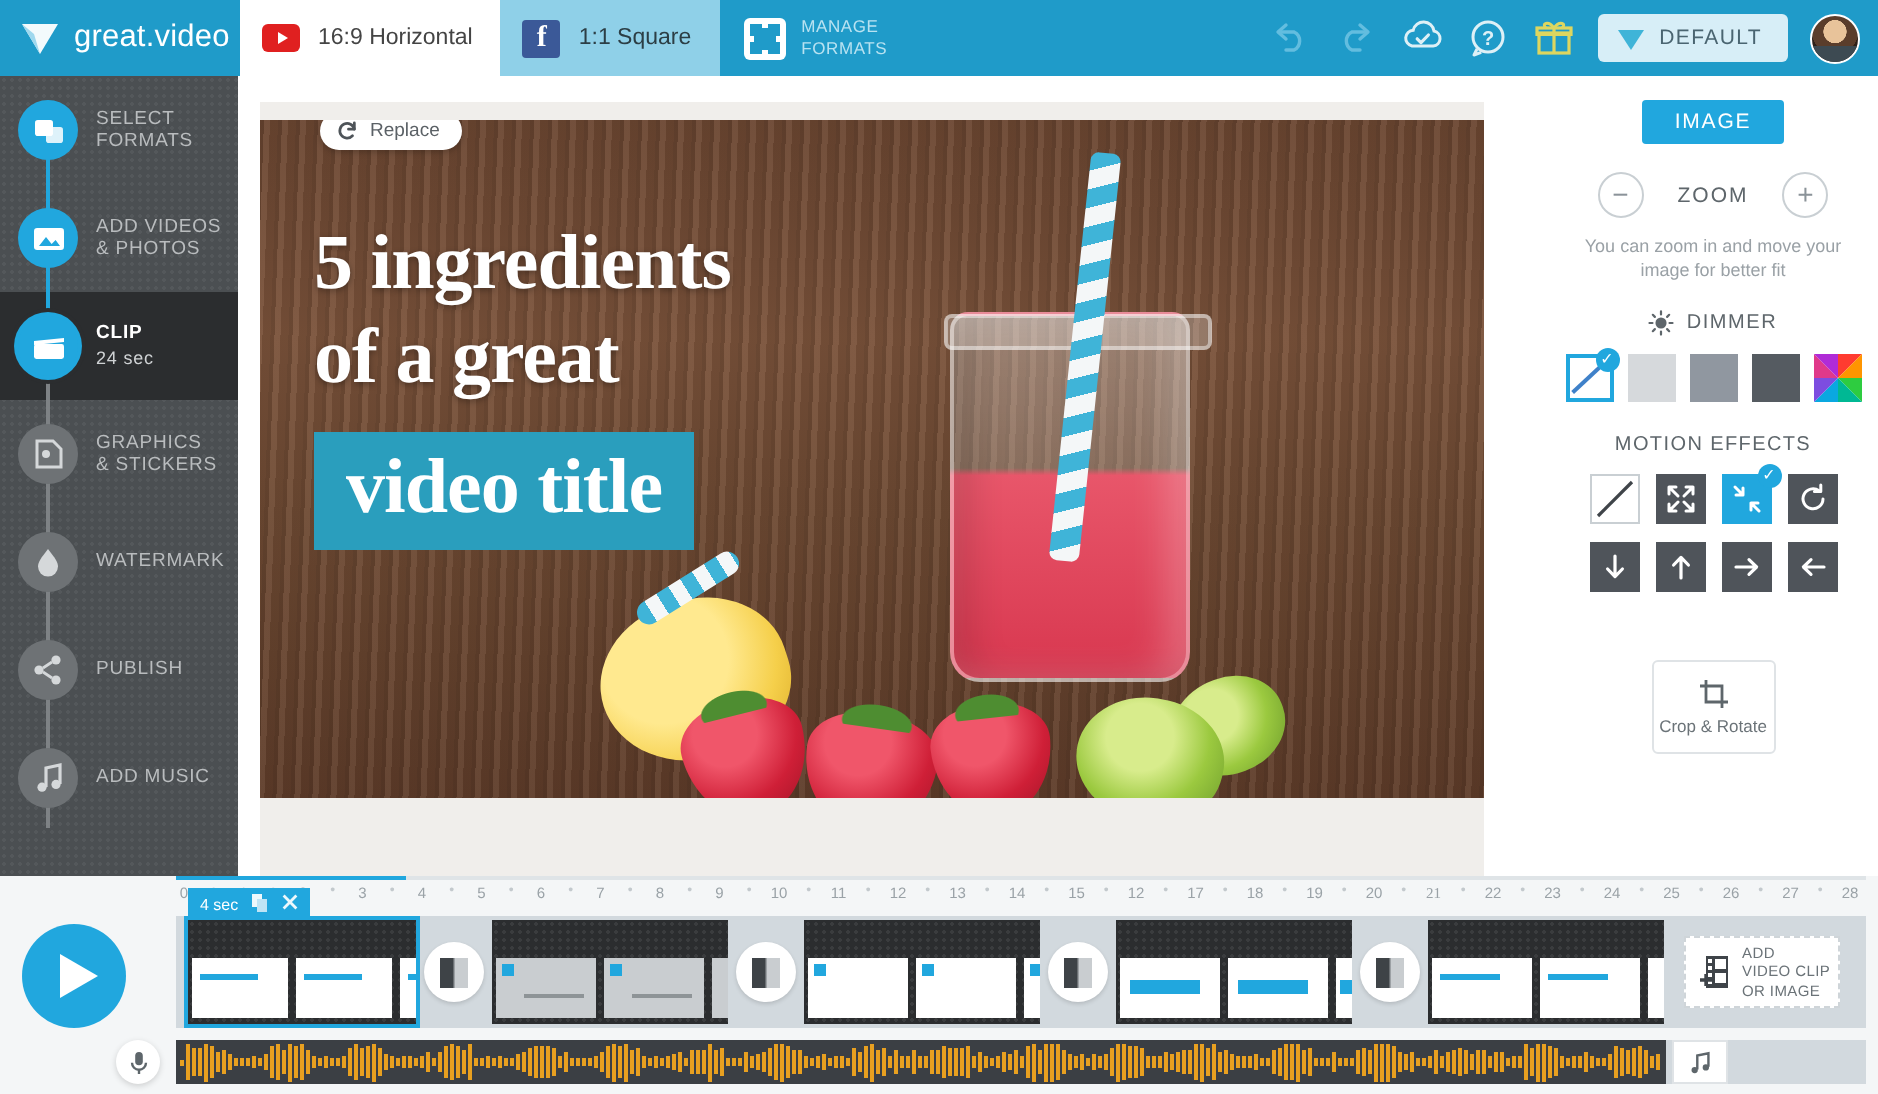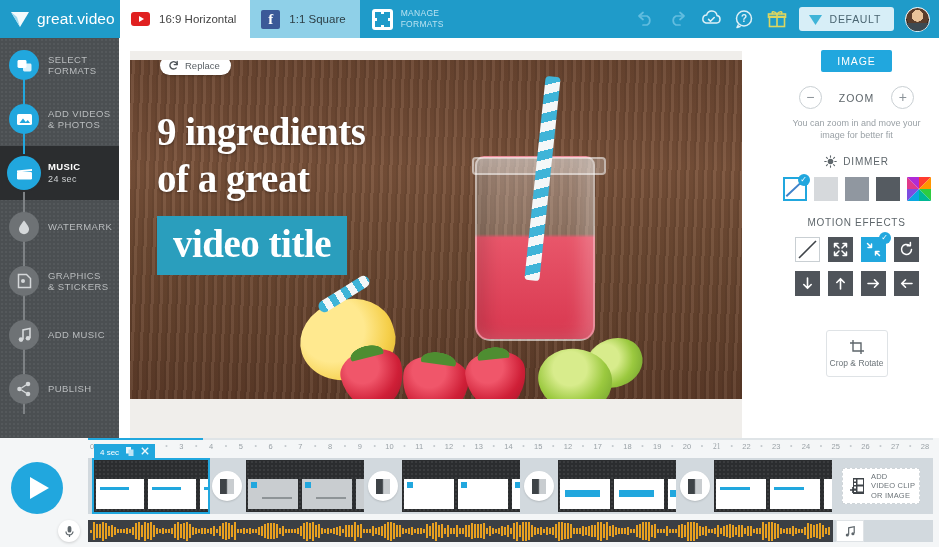--- a/index.html
+++ b/index.html
@@ -384,69 +384,69 @@
     </div>
 
     <div class="side-item active">
       <span class="s-ic">
         <svg width="17" height="15" viewBox="0 0 17 15">
             <path d="M1 4.5 L16 3 L16 5 L1 6.5 Z" fill="#fff"></path>
             <rect x="1" y="6" width="15" height="7.5" rx="1.2" fill="#fff"></rect>
           </svg>
       </span>
       <span class="side-text">
-        <span>MUSIC</span>
+        <span>CLIP</span>
         <span class="side-sub">24 sec</span>
       </span>
       <span class="side-arrow"></span>
-    </div>
-
-    <div class="side-item dim">
-      <span class="s-ic">
-        <svg width="14" height="16" viewBox="0 0 14 16">
-            <path d="M7 1.5 C10.5 6 12 8 12 10.3 A5 5 0 0 1 2 10.3 C2 8 3.5 6 7 1.5 Z" fill="#d5d8da"></path>
-          </svg>
-      </span>
-      <span class="side-text">WATERMARK</span>
     </div>
 
     <div class="side-item dim">
       <span class="s-ic">
         <svg width="15" height="16" viewBox="0 0 15 16">
             <path d="M1.5 1.5 H9.5 L13.5 5.5 V14.5 H1.5 Z" stroke="#d5d8da" stroke-width="1.5" fill="none"></path>
             <circle cx="6" cy="8" r="2" fill="#d5d8da"></circle>
           </svg>
       </span>
       <span class="side-text">
         <span>GRAPHICS</span><br>
         <span>&amp; STICKERS</span>
       </span>
     </div>
 
     <div class="side-item dim">
       <span class="s-ic">
-        <svg width="15" height="16" viewBox="0 0 15 16">
-            <path d="M6 12.5 V3 L13 1.5 V11" stroke="#d5d8da" stroke-width="1.6" fill="none"></path>
-            <circle cx="4" cy="12.6" r="2.3" fill="#d5d8da"></circle>
-            <circle cx="11" cy="11.2" r="2.3" fill="#d5d8da"></circle>
-          </svg>
-      </span>
-      <span class="side-text">ADD MUSIC</span>
+        <svg width="14" height="16" viewBox="0 0 14 16">
+            <path d="M7 1.5 C10.5 6 12 8 12 10.3 A5 5 0 0 1 2 10.3 C2 8 3.5 6 7 1.5 Z" fill="#d5d8da"></path>
+          </svg>
+      </span>
+      <span class="side-text">WATERMARK</span>
     </div>
 
     <div class="side-item dim">
       <span class="s-ic">
         <svg width="16" height="16" viewBox="0 0 16 16">
             <circle cx="12" cy="3" r="2.3" fill="#d5d8da"></circle>
             <circle cx="12" cy="13" r="2.3" fill="#d5d8da"></circle>
             <circle cx="3.5" cy="8" r="2.3" fill="#d5d8da"></circle>
             <path d="M5.5 7 L10 4 M5.5 9 L10 12" stroke="#d5d8da" stroke-width="1.4"></path>
           </svg>
       </span>
       <span class="side-text">PUBLISH</span>
+    </div>
+
+    <div class="side-item dim">
+      <span class="s-ic">
+        <svg width="15" height="16" viewBox="0 0 15 16">
+            <path d="M6 12.5 V3 L13 1.5 V11" stroke="#d5d8da" stroke-width="1.6" fill="none"></path>
+            <circle cx="4" cy="12.6" r="2.3" fill="#d5d8da"></circle>
+            <circle cx="11" cy="11.2" r="2.3" fill="#d5d8da"></circle>
+          </svg>
+      </span>
+      <span class="side-text">ADD MUSIC</span>
     </div>
   </div>
 
   <div class="stage">
     <div class="canvas-wrap">
       <div class="canvas-top"></div>
       <div class="photo">
         <div class="replace-btn">
           <svg width="11" height="11" viewBox="0 0 12 12">
               <path d="M10 5 A4 4 0 1 0 9 8.6" stroke="#4e5459" stroke-width="1.5" fill="none" stroke-linecap="round"></path>
@@ -459,21 +459,21 @@
         <div class="jar"></div>
         <div class="straw2"></div>
         <div class="lemon"></div>
         <div class="lime lime2"></div>
         <div class="lime"></div>
         <div class="berry b1"></div>
         <div class="berry b2"></div>
         <div class="berry b3"></div>
 
         <div class="title-block">
-          <div class="title-line">9 ingredients</div>
+          <div class="title-line">5 ingredients</div>
           <div class="title-line">of a great</div>
           <div class="title-hl">video title</div>
         </div>
       </div>
       <div class="photo-bottom"></div>
     </div>
     <div class="play-under"></div>
   </div>
 
   <div class="rpanel">

